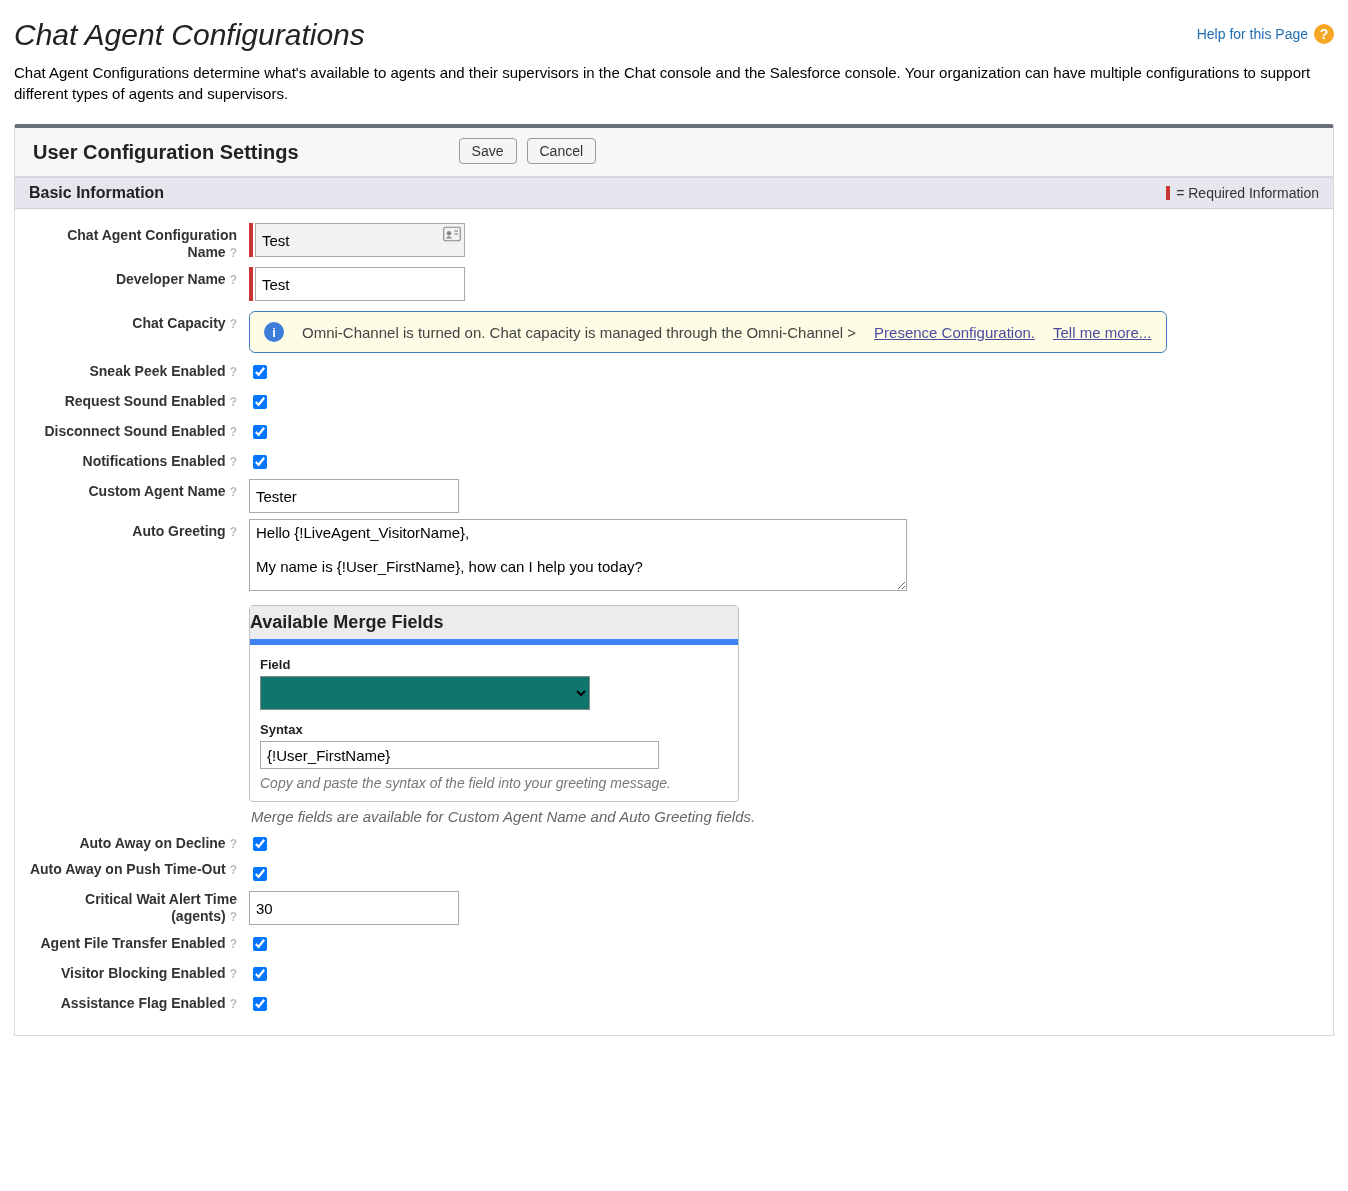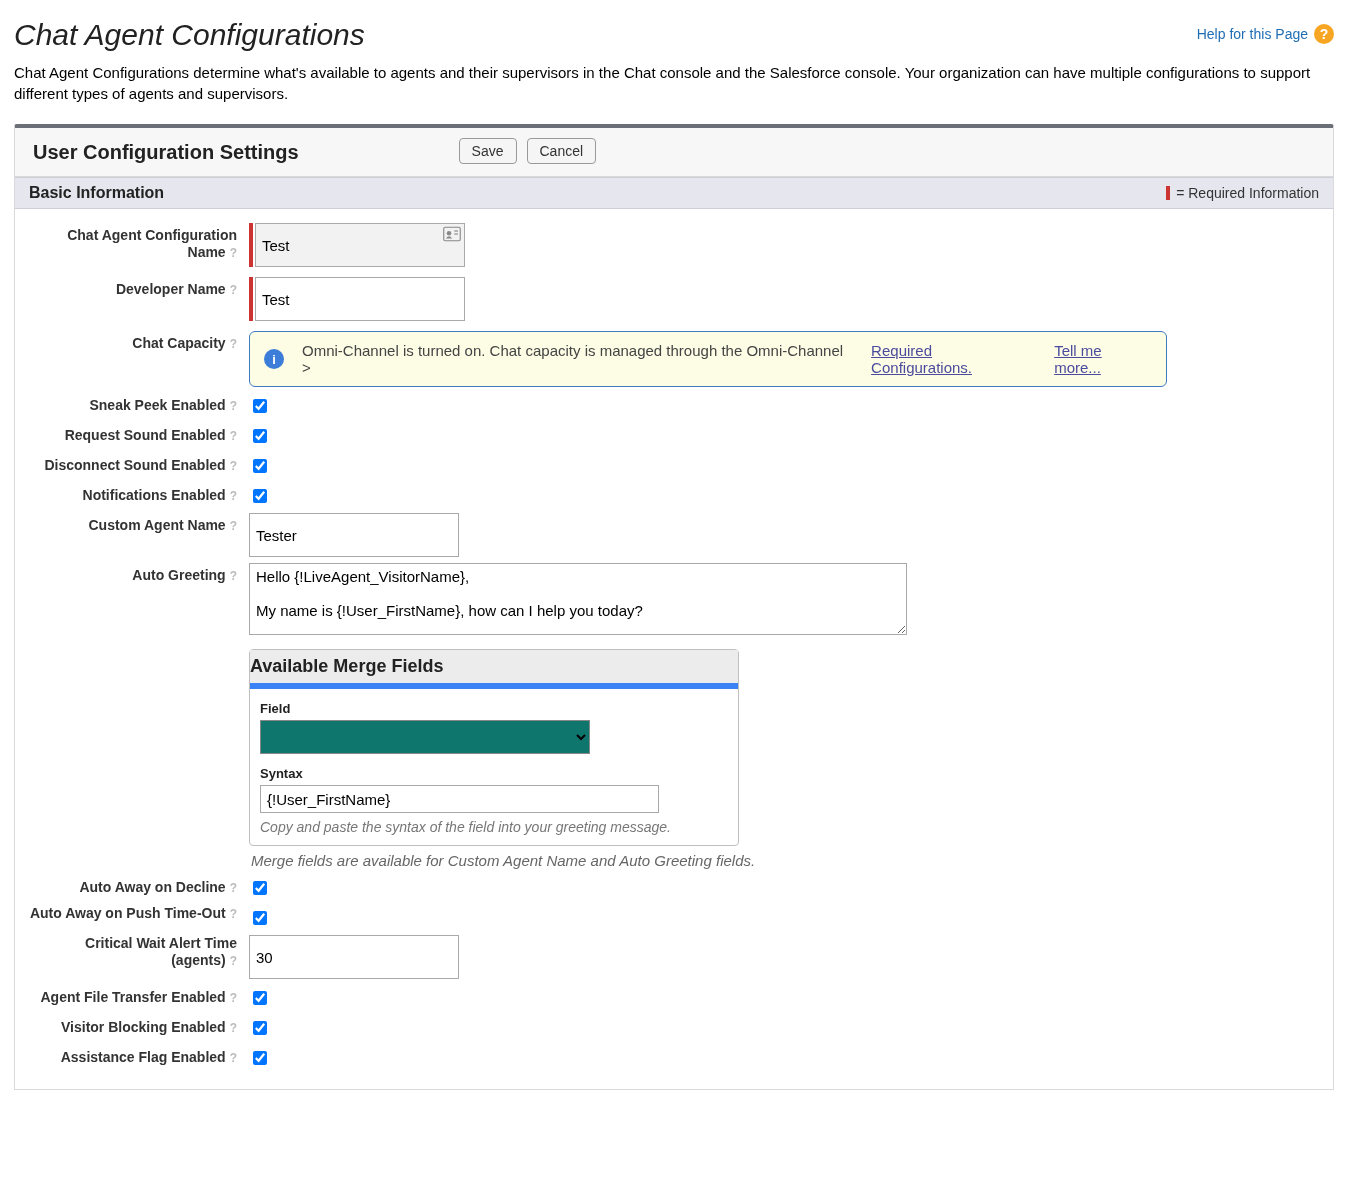--- a/index.html
+++ b/index.html
@@ -18,21 +18,21 @@
   .btn{border:1px solid #9a9a9a;border-radius:4px;background:#f5f5f6;font-size:14px;padding:4px 12px;cursor:pointer;color:#333;}
   .section-head{background:#e6e6ef;border-top:1px solid #cfcfdc;border-bottom:1px solid #cfcfdc;display:flex;justify-content:space-between;align-items:center;padding:6px 14px;font-size:16px;}
   .section-head .left{font-weight:bold;color:#222;}
   .section-head .right{font-size:14px;color:#333;display:flex;align-items:center;gap:6px;}
   .req-bar{display:inline-block;width:4px;height:14px;background:#c33;}
   .form-body{padding:8px 12px 14px 12px;}
   .form-row{display:flex;align-items:flex-start;margin:6px 0;}
   .form-label{width:210px;flex:0 0 210px;text-align:right;font-size:14px;color:#333;font-weight:600;padding-right:6px;padding-top:4px;line-height:1.2;}
   .form-label .q{display:inline-block;margin-left:4px;color:#bbb;font-size:12px;vertical-align:middle;}
   .form-value{flex:1;padding-left:6px;}
-  .input-text{border:1px solid #a9a9a9;font-size:15px;padding:3px 6px;height:44px;box-sizing:border-box;}
+  .input-text{border:1px solid #a9a9a9;font-size:15px;padding:3px 6px;height:34px;box-sizing:border-box;}
   .w-med{width:210px;}
   .input-req-wrap{display:inline-flex;align-items:stretch;}
   .input-req-wrap::before{content:"";width:4px;background:#c33;margin-right:2px;}
   .name-input{position:relative;display:inline-block;}
   .name-input .contact-icon{position:absolute;right:4px;top:3px;color:#888;}
   textarea.auto-greeting{border:1px solid #a9a9a9;font-family:Arial,Helvetica,sans-serif;font-size:15px;padding:4px 6px;width:658px;height:72px;resize:both;box-sizing:border-box;}
   .chk{width:14px;height:14px;margin-top:6px;}
   .info-box{border:1px solid #3f7bbf;border-radius:6px;background:#fdfde6;display:flex;align-items:center;padding:10px 14px;gap:18px;width:888px;font-size:15px;color:#444;}
   .info-icon{width:20px;height:20px;border-radius:50%;background:#3b7dd8;color:#fff;display:inline-flex;align-items:center;justify-content:center;font-weight:bold;font-size:13px;flex:0 0 20px;}
   .info-link{color:#4b4b9e;text-decoration:underline;font-size:15px;}
@@ -117,21 +117,21 @@
       </div>
 
       <div class="form-row">
         <div class="form-label">
           <span>Chat Capacity</span><span class="q">?</span>
         </div>
         <div class="form-value">
           <div class="info-box">
             <span class="info-icon">i</span>
             <span>Omni-Channel is turned on. Chat capacity is managed through the Omni-Channel &gt;</span>
-            <a href="#" class="info-link">Required Configurations.</a>
+            <a href="#" class="info-link">Presence Configuration.</a>
             <a href="#" class="info-link">Tell me more...</a>
           </div>
         </div>
       </div>
 
       <div class="form-row">
         <div class="form-label"><span>Sneak Peek Enabled</span><span class="q">?</span></div>
         <div class="form-value"><input type="checkbox" class="chk" checked="" style=""></div>
       </div>
 

